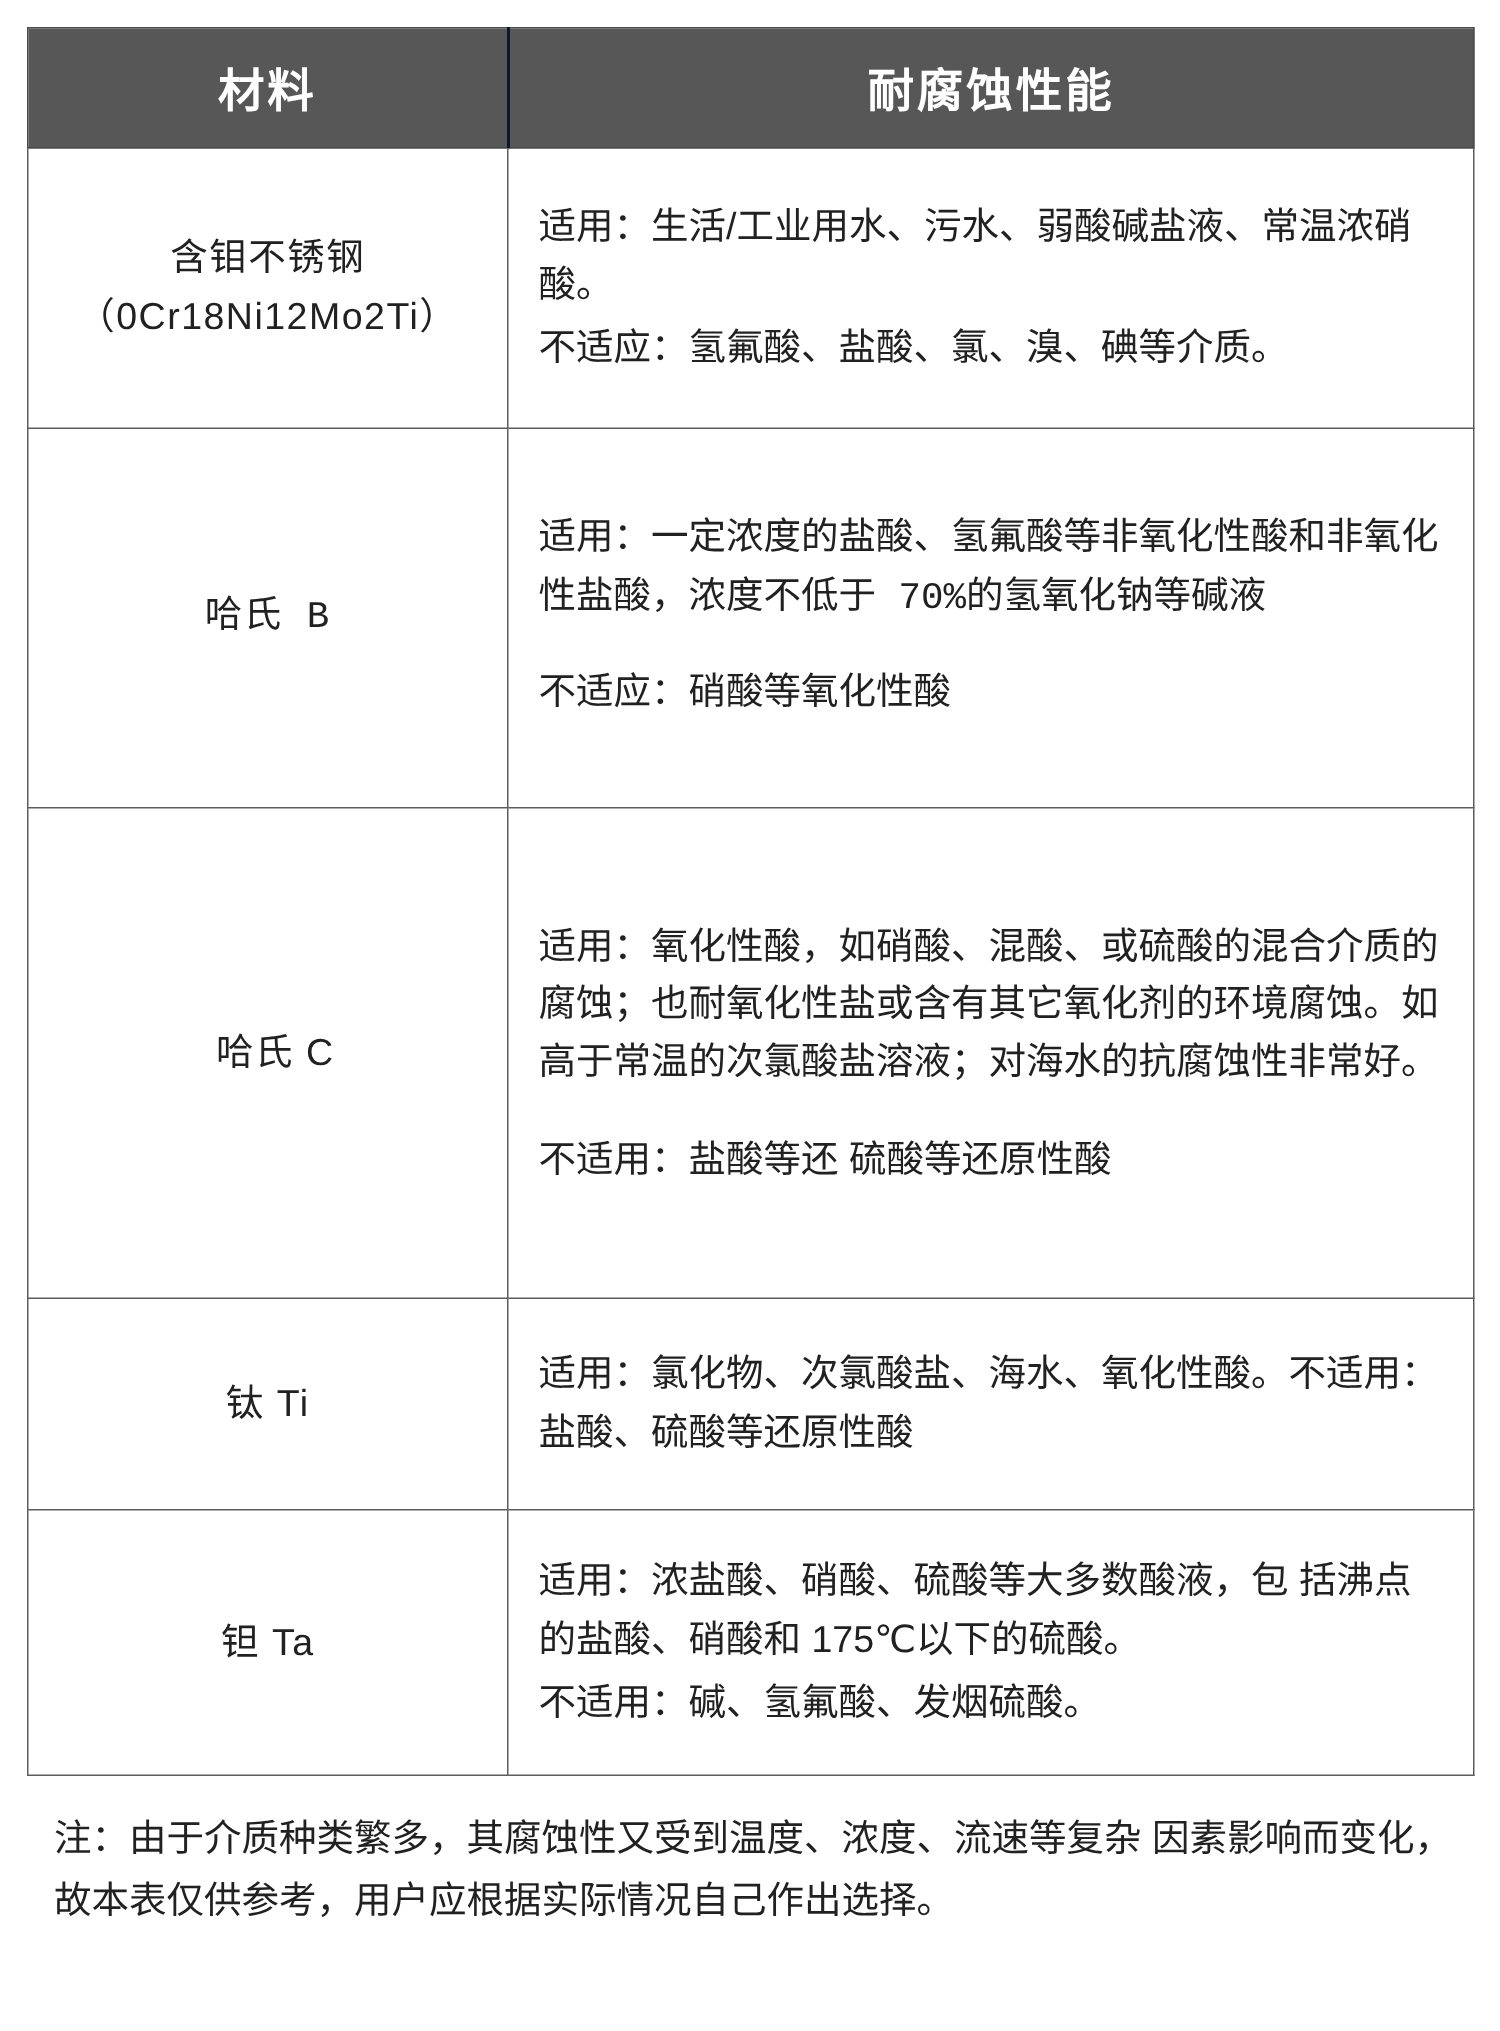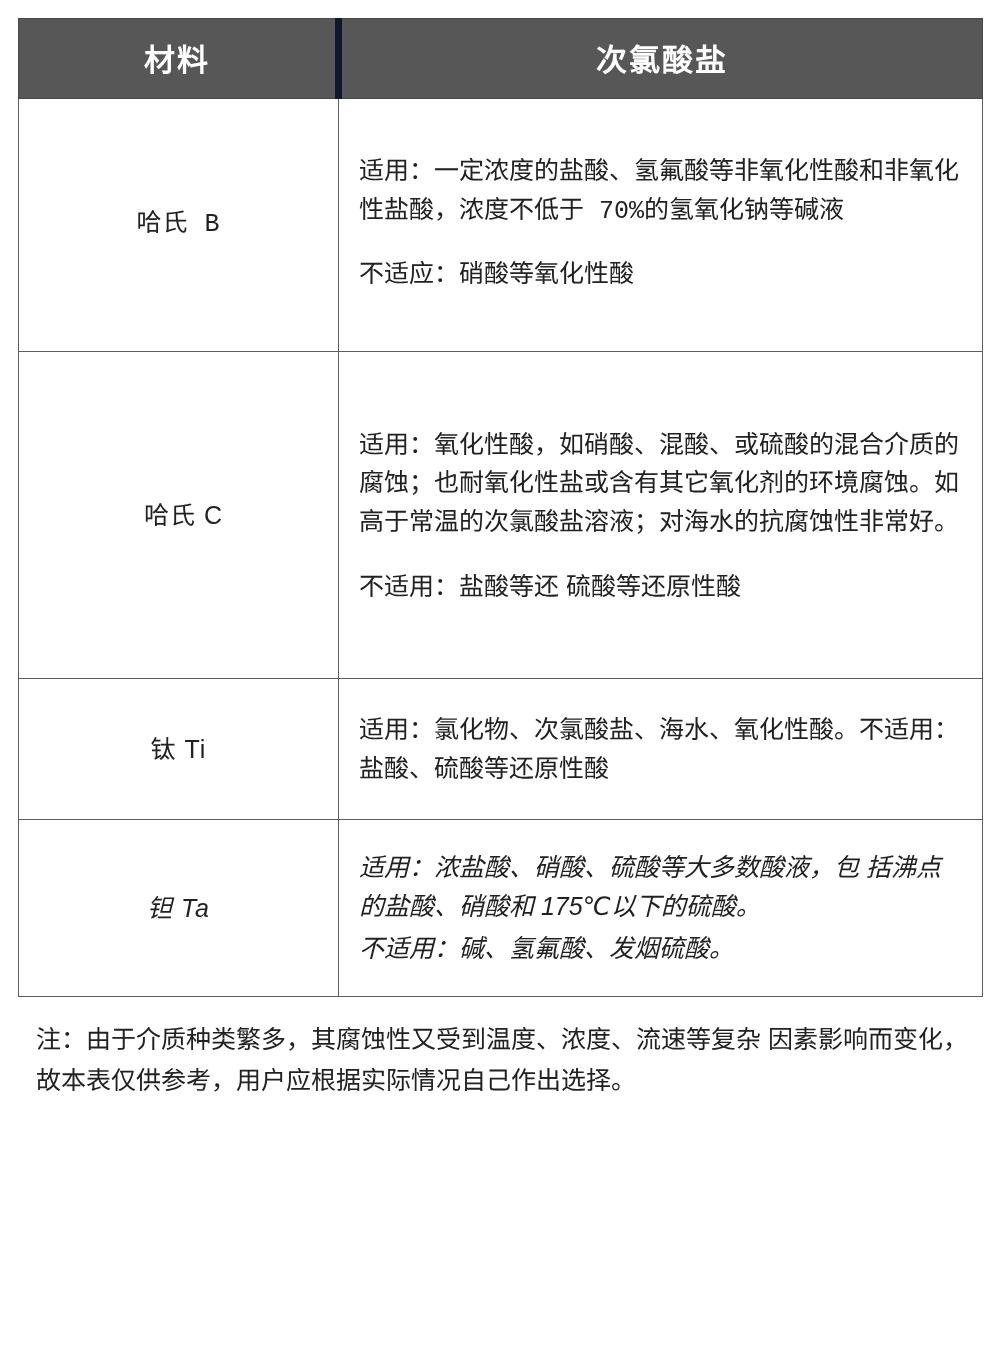--- a/index.html
+++ b/index.html
@@ -34,21 +34,21 @@
     background: #575757;
     color: #ffffff;
     font-size: 31px;
     font-weight: bold;
     letter-spacing: 2px;
     padding: 16px 0 18px 0;
     border: 1px solid #4a4a4a;
     text-align: center;
     vertical-align: middle;
   }
-  thead th.th-material { border-right: 7px solid #0f172a; }
+  thead th.th-material { border-right: 2px solid #0f172a; }
 
   tbody td {
     border: 1px solid #5d5d5d;
     vertical-align: middle;
     font-size: 25px;
     line-height: 1.55;
     color: #212121;
   }
   td.material-cell {
     text-align: center;
@@ -64,21 +64,21 @@
     margin: 0;
     text-indent: 0;
   }
   td.perf-cell p + p { margin-top: 4px; }
   td.perf-cell p.gap-top { margin-top: 26px; }
 
   .row-h1 td { height: 150px; }
   .row-h2 td { height: 216px; font-family: Liberation Mono, monospace; }
   .row-h3 td { height: 290px; padding-left: 20px; }
   .row-h4 td { height: 104px; }
-  .row-h5 td { height: 140px; font-style: italic; }
+  .row-h5 td { height: 140px; }
   .row-h6 td { height: 58px; }
 
   .note {
     width: 964px;
     margin: 22px auto 0 auto;
     font-size: 25px;
     line-height: 1.62;
     color: #212121;
     padding-left: 18px;
     box-sizing: border-box;
@@ -91,25 +91,35 @@
 <div class="page">
 
   <table class="corrosion-table">
     <colgroup>
       <col class="col-material">
       <col class="col-perf">
     </colgroup>
     <thead>
       <tr>
         <th class="th-material">材料</th>
-        <th class="th-perf">次氯酸盐</th>
+        <th class="th-perf">耐腐蚀性能</th>
       </tr>
     </thead>
     <tbody>
 
+      <tr class="row-h1">
+        <td class="material-cell">
+          <span class="m-line">含钼不锈钢</span>
+          <span class="m-line">（0Cr18Ni12Mo2Ti）</span>
+        </td>
+        <td class="perf-cell">
+          <p>适用：生活/工业用水、污水、弱酸碱盐液、常温浓硝酸。</p>
+          <p>不适应：氢氟酸、盐酸、氯、溴、碘等介质。</p>
+        </td>
+      </tr>
 
       <tr class="row-h2">
         <td class="material-cell">
           <span class="m-line">哈氏 B</span>
         </td>
         <td class="perf-cell">
           <p>适用：一定浓度的盐酸、氢氟酸等非氧化性酸和非氧化性盐酸，浓度不低于 70%的氢氧化钠等碱液</p>
           <p class="gap-top">不适应：硝酸等氧化性酸</p>
         </td>
       </tr>

